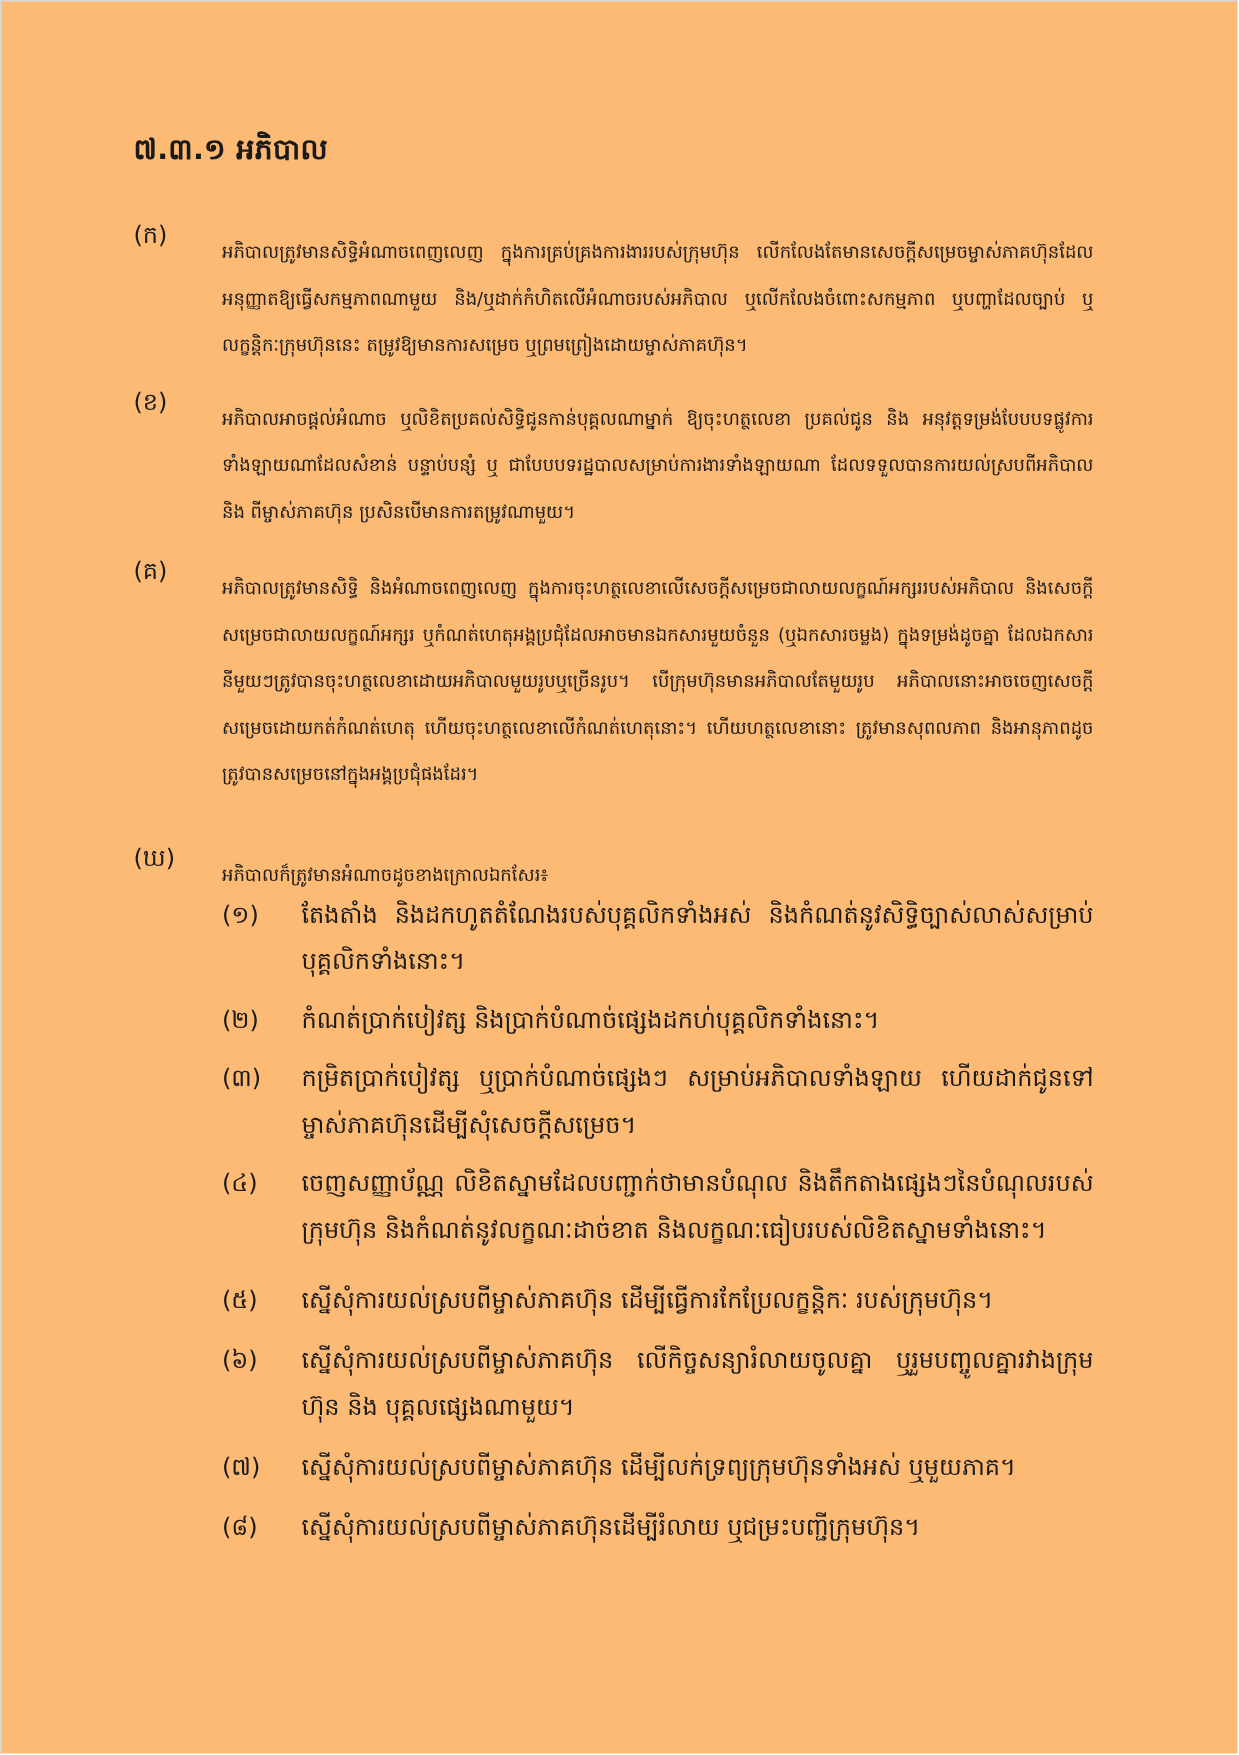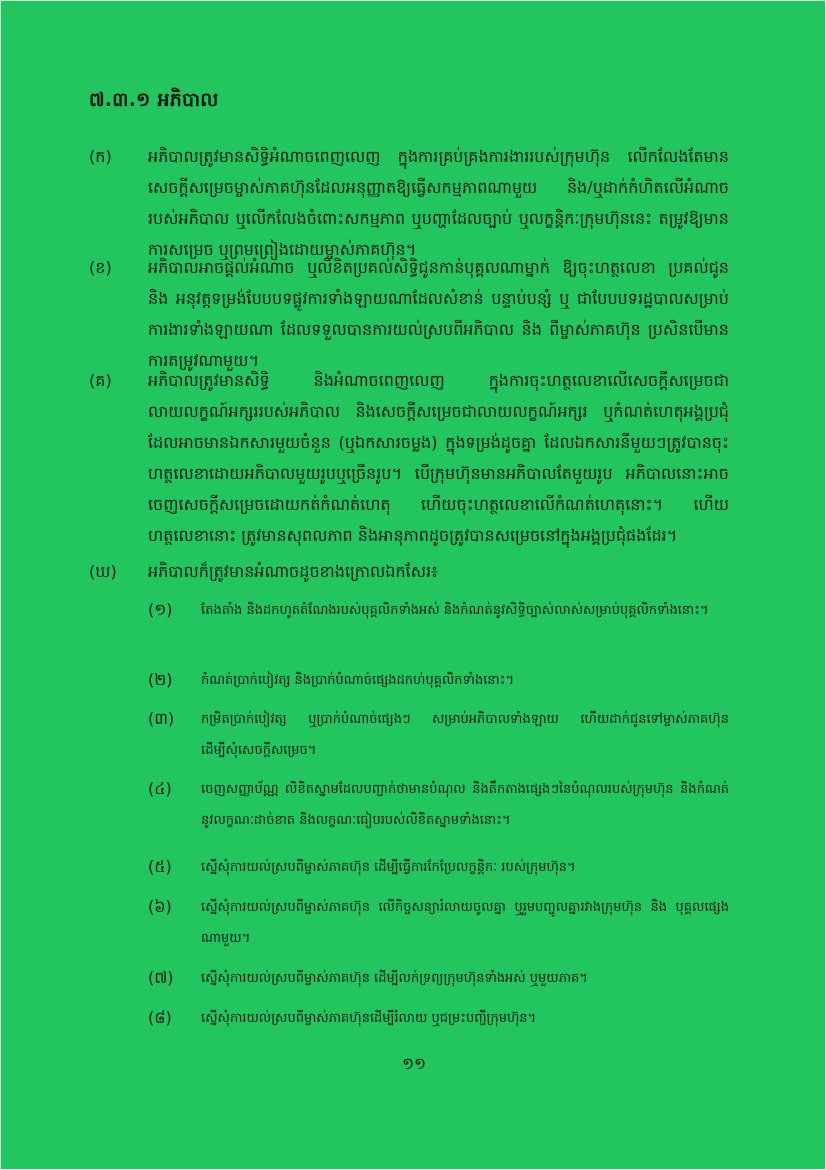--- a/index.html
+++ b/index.html
@@ -4,41 +4,41 @@
 <style>
   html, body { margin: 0; padding: 0; background: #ffffff; }
   body {
     width: 826px; height: 1170px; position: relative; overflow: hidden;
     font-family: "DejaVu Sans", "Liberation Sans", sans-serif;
     color: #1a1a1a;
   }
   .page {
     position: absolute; left: 0; top: 0; width: 824px; height: 1168px;
     border-top: 1px solid #d8d8d8; border-left: 1px solid #d8d8d8;
-    background: #22c55e;
+    background: #fdba74;
   }
   .heading {
     position: absolute; left: 88px; top: 86px;
     font-size: 19px; font-weight: bold; letter-spacing: 0.2px;
   }
   .para {
     position: absolute; left: 88px; width: 640px;
     display: flex;
   }
   .para .label {
     width: 59px; flex: 0 0 59px; font-size: 16px; line-height: 31px;
   }
   .para .text {
-    flex: 1; font-size: 16px; line-height: 31px; text-align: justify;
+    flex: 1; font-size: 12px; line-height: 31px; text-align: justify; margin-top: 12px;
   }
   .sub {
     position: absolute; left: 147px; width: 581px; display: flex;
   }
   .sub .label { width: 53px; flex: 0 0 53px; font-size: 16px; line-height: 31px; }
-  .sub .text { flex: 1; font-size: 13px; line-height: 31px; text-align: justify; }
+  .sub .text { flex: 1; font-size: 16px; line-height: 31px; text-align: justify; }
   .page-number {
     position: absolute; left: 0; width: 826px; top: 1052px;
     text-align: center; font-size: 16px;
   }
 </style>
 </head>
 <body>
 
 <div class="page">
 
@@ -97,14 +97,13 @@
   <div class="sub" style="top:961px;">
     <span class="label">(៧)</span>
     <span class="text">ស្នើសុំការយល់ស្របពីម្ចាស់ភាគហ៊ុន ដើម្បីលក់ទ្រព្យក្រុមហ៊ុនទាំងអស់ ឬមួយភាគ។</span>
   </div>
 
   <div class="sub" style="top:1001px;">
     <span class="label">(៨)</span>
     <span class="text">ស្នើសុំការយល់ស្របពីម្ចាស់ភាគហ៊ុនដើម្បីរំលាយ ឬជម្រះបញ្ជីក្រុមហ៊ុន។</span>
   </div>
 
-  <div class="page-number">១១</div>
 </div>
 
 </body></html>

